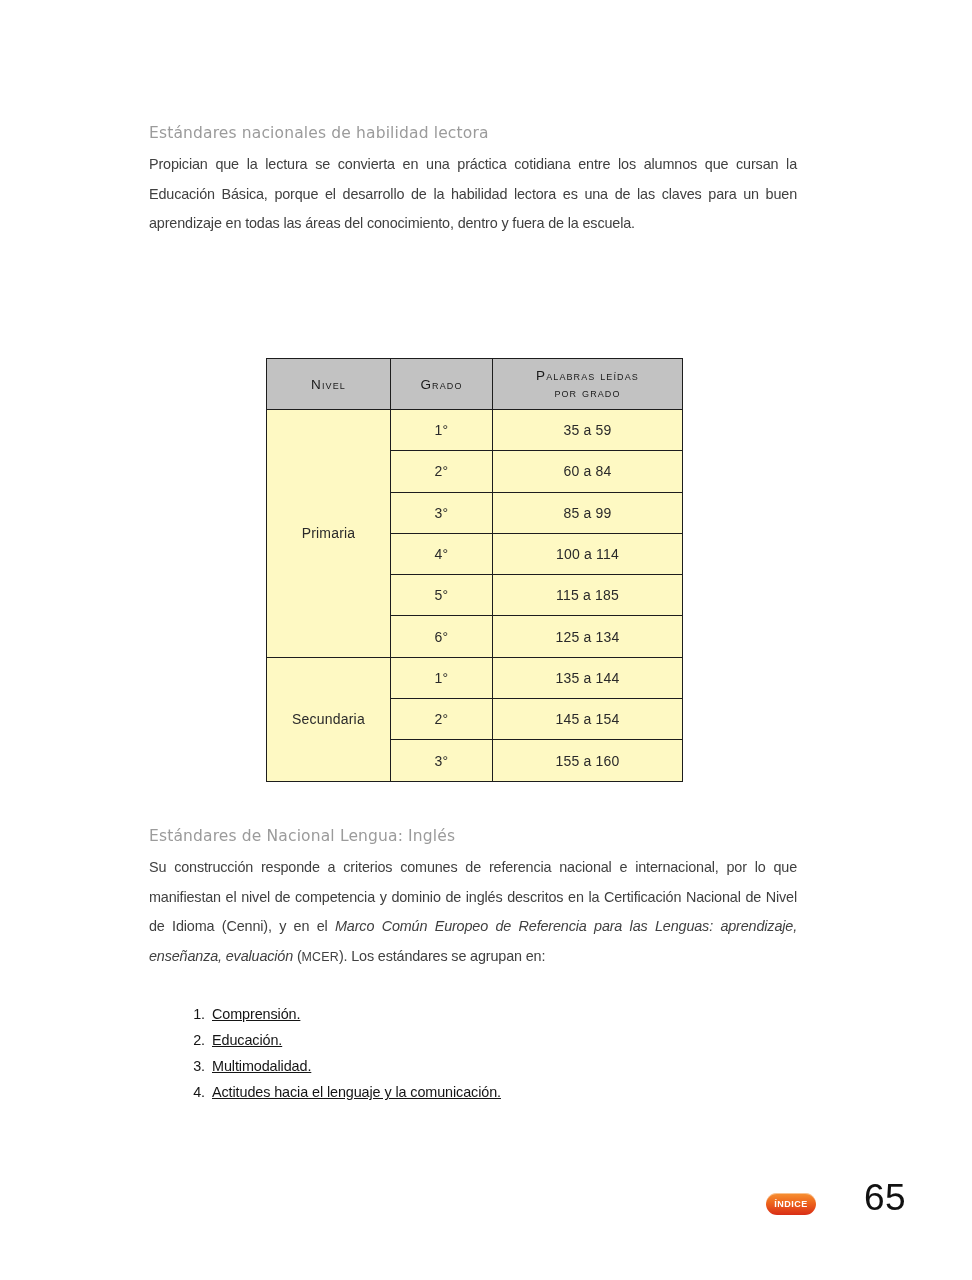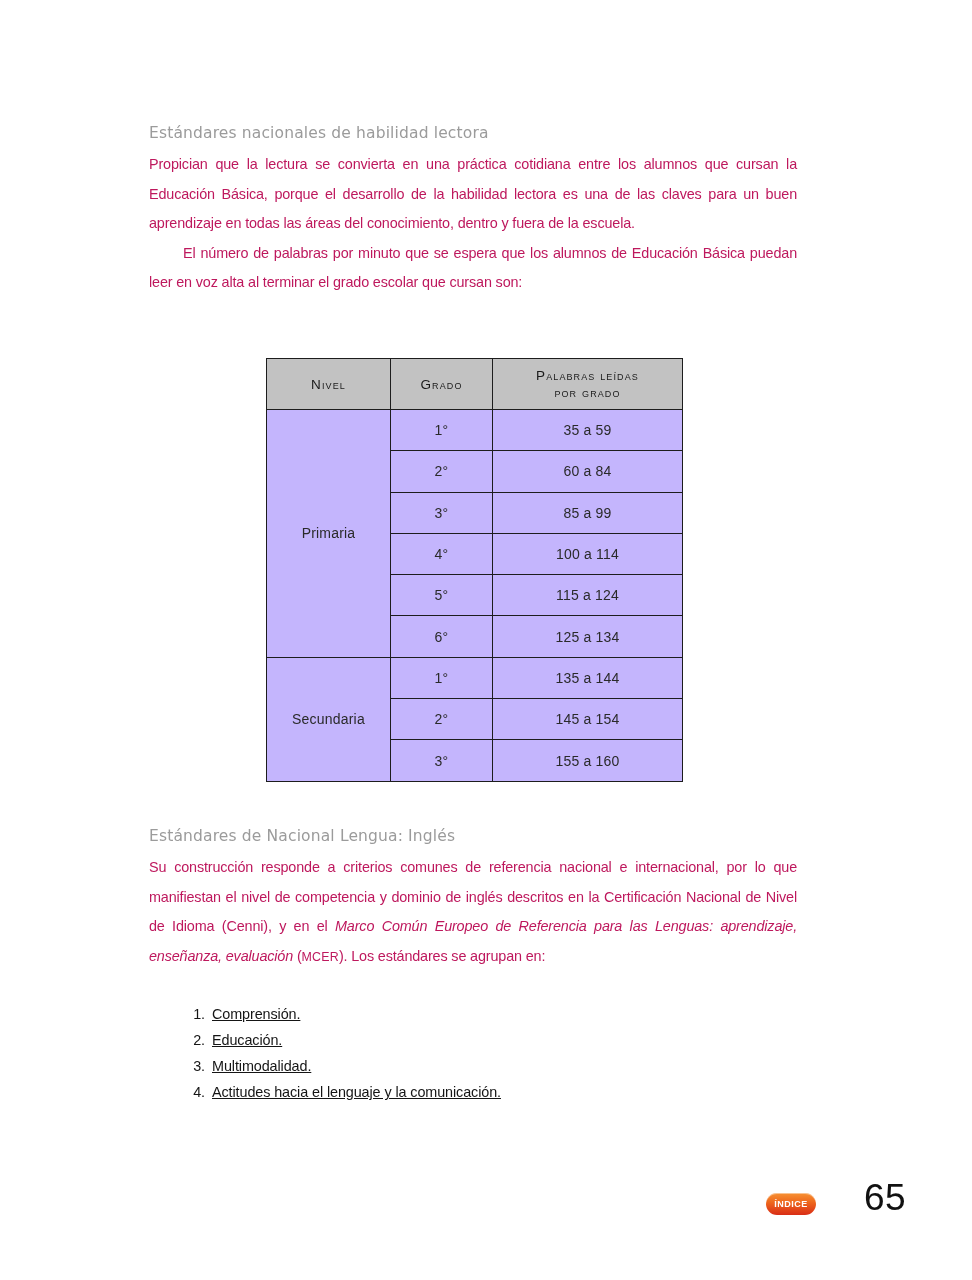--- a/index.html
+++ b/index.html
@@ -41,21 +41,21 @@
     margin: 0 0 7px 0;
     line-height: 1.25;
   }
 
   
   p.body-text {
     margin: 0;
     font-size: 14.4px;
     line-height: 29.5px;
     text-align: justify;
-    color: #be185d;
+    color: #404040;
     letter-spacing: -0.15px;
   }
   p.body-text.indent {
     text-indent: 34px;
   }
   p.body-text em {
     font-style: italic;
   }
   .smallcaps {
     font-size: 12.4px;
@@ -66,21 +66,21 @@
   .table-wrap {
     margin: 0;
     position: absolute;
     left: 266px;
     top: 358px;
   }
   table.reading-table {
     border-collapse: collapse;
     table-layout: fixed;
     width: 416px;
-    background: #c4b5fd;
+    background: #fef9c3;
   }
   table.reading-table col.c-nivel { width: 124px; }
   table.reading-table col.c-grado { width: 102px; }
   table.reading-table col.c-pal   { width: 190px; }
 
   table.reading-table th {
     background: #c2c2c2;
     border: 1px solid #1d1d1d;
     font-weight: 400;
     color: #1a1a1a;
@@ -178,21 +178,20 @@
 
 <div class="page">
 
   <div class="content">
 
     <h2 class="section-heading">Estándares nacionales de habilidad lectora</h2>
 
     <p class="body-text">Propician que la lectura se convierta en una práctica cotidiana entre los alumnos que cursan la Educación Básica, porque el desarrollo de la habilidad lectora es una de las claves para un buen aprendizaje en todas las áreas del conocimiento, dentro y fuera de la escuela.</p>
 
 
-    <p class="body-text indent">El número de palabras por minuto que se espera que los alumnos de Educación Básica puedan leer en voz alta al terminar el grado escolar que cursan son:</p>
   </div>
 
   <div class="table-wrap">
     <table class="reading-table">
       <colgroup>
         <col class="c-nivel">
         <col class="c-grado">
         <col class="c-pal">
       </colgroup>
       <thead>
@@ -218,21 +217,21 @@
           <tr>
             <td>3°</td>
             <td>85 a 99</td>
           </tr>
           <tr>
             <td>4°</td>
             <td>100 a 114</td>
           </tr>
           <tr>
             <td>5°</td>
-            <td>115 a 124</td>
+            <td>115 a 185</td>
           </tr>
           <tr>
             <td>6°</td>
             <td>125 a 134</td>
           </tr>
           <tr>
             <td class="nivel-cell" rowspan="3">Secundaria</td>
             <td>1°</td>
             <td>135 a 144</td>
           </tr>

